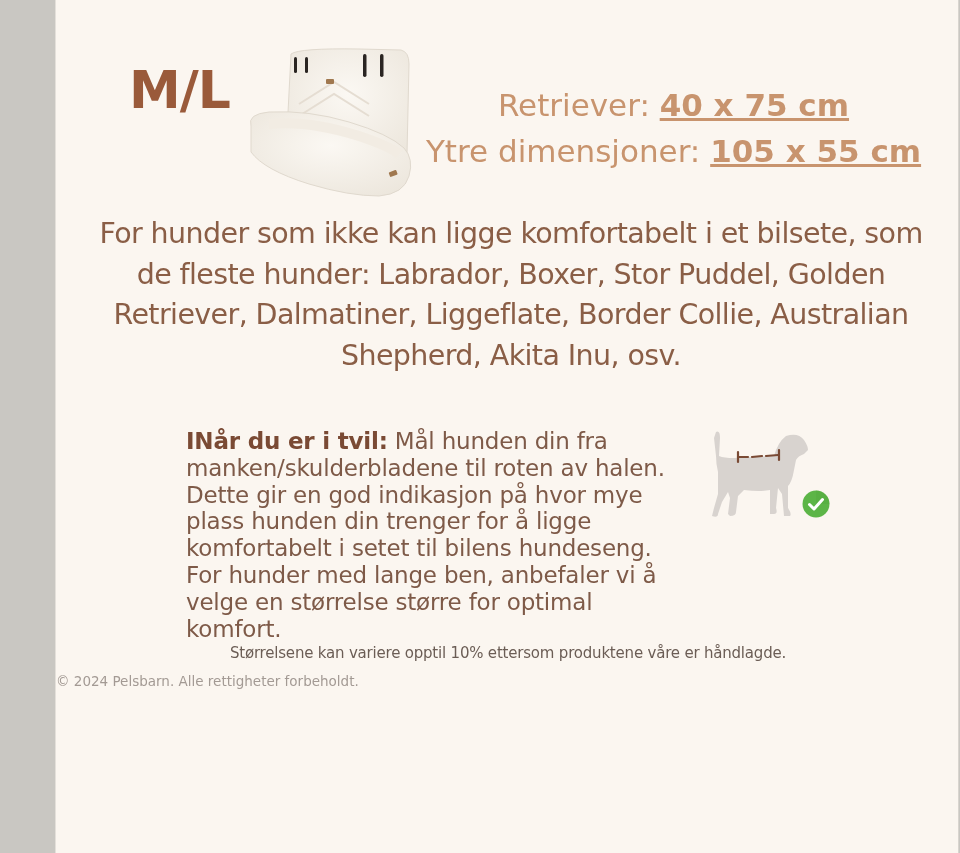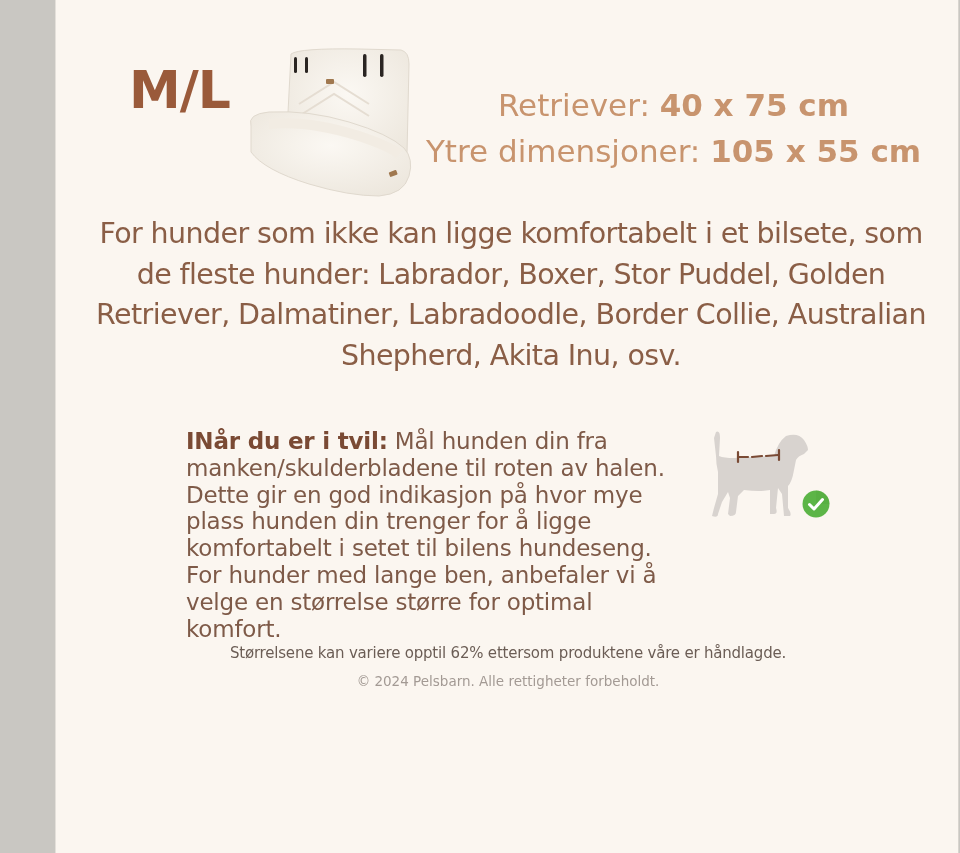--- a/index.html
+++ b/index.html
@@ -47,21 +47,21 @@
       position: absolute;
       left: 355px;
       top: 82px;
       width: 525px;
       text-align: center;
       color: #c8946e;
       font-size: 31px;
       line-height: 46px;
       white-space: nowrap;
     }
-    .dims .v { font-weight: bold; }
+    .dims .v { font-weight: bold; text-decoration: underline; }
     .desc {
       position: absolute;
       left: 30px;
       top: 214px;
       width: 850px;
       text-align: center;
       color: #8a5e46;
       font-size: 28.5px;
       line-height: 40.5px;
       letter-spacing: -0.6px;
@@ -103,21 +103,21 @@
       color: #6b5d55;
       font-size: 15px;
       line-height: 20px;
       letter-spacing: -0.2px;
     }
     .copy {
       position: absolute;
       left: 0;
       top: 671px;
       width: 904px;
-      text-align: center;
+      text-align: left;
       color: #a39a94;
       font-size: 13.5px;
       line-height: 20px;
     }
   </style>
 </head>
 <body>
 
 <div class="page">
 
@@ -154,21 +154,21 @@
     <div>
       <span>Retriever:</span>
       <span class="v">40 x 75 cm</span>
     </div>
     <div>
       <span>Ytre dimensjoner:</span>
       <span class="v">105 x 55 cm</span>
     </div>
   </div>
 
-  <div class="desc">For hunder som ikke kan ligge komfortabelt i et bilsete, som de fleste hunder: Labrador, Boxer, Stor Puddel, Golden Retriever, Dalmatiner, Labradoodle, Border Collie, Australian Shepherd, Akita Inu, osv.</div>
+  <div class="desc">For hunder som ikke kan ligge komfortabelt i et bilsete, som de fleste hunder: Labrador, Boxer, Stor Puddel, Golden Retriever, Dalmatiner, Liggeflate, Border Collie, Australian Shepherd, Akita Inu, osv.</div>
 
   <div class="tip">
     <span class="lead">INår du er i tvil:</span><span> Mål hunden din fra manken/skulderbladene til roten av halen. Dette gir en god indikasjon på hvor mye plass hunden din trenger for å ligge komfortabelt i setet til bilens hundeseng. For hunder med lange ben, anbefaler vi å velge en størrelse større for optimal komfort.</span>
   </div>
 
   <div class="dog">
     <svg width="110" height="95" viewBox="0 0 110 95">
 
       <path fill="#d8d3cf" d="M12 4 Q16 2 16 10 L15 28 Q20 30 30 30 L70 28 Q74 14 82 8 Q94 4 100 12 Q104 18 104 22 L100 26 Q94 28 92 32 L90 42 Q88 54 84 58 L84 80 Q88 86 86 88 L80 88 L78 66 L74 60 L72 80 Q74 86 70 86 L66 86 L66 62 Q56 64 40 62 L34 68 L32 84 Q32 88 26 88 L24 86 L26 70 L24 64 L18 74 L14 86 Q14 90 8 88 L10 80 L14 66 L14 44 Q12 36 12 28 L10 10 Z"></path>
 
@@ -183,16 +183,16 @@
   </div>
 
   <div class="check">
     <svg width="28" height="28" viewBox="0 0 28 28">
       <circle cx="14" cy="14" r="13.5" fill="#5cb547"></circle>
       <path d="M14 0.5 A13.5 13.5 0 0 1 27.5 14 L14 14 Z" fill="#4fa53c" opacity="0.35"></path>
       <path d="M7.5 14.5 L12 19 L20.5 9.5" fill="none" stroke="#ffffff" stroke-width="3" stroke-linecap="round" stroke-linejoin="round"></path>
     </svg>
   </div>
 
-  <div class="note">Størrelsene kan variere opptil 62% ettersom produktene våre er håndlagde.</div>
+  <div class="note">Størrelsene kan variere opptil 10% ettersom produktene våre er håndlagde.</div>
   <div class="copy">© 2024 Pelsbarn. Alle rettigheter forbeholdt.</div>
 
 </div>
 
 </body></html>

